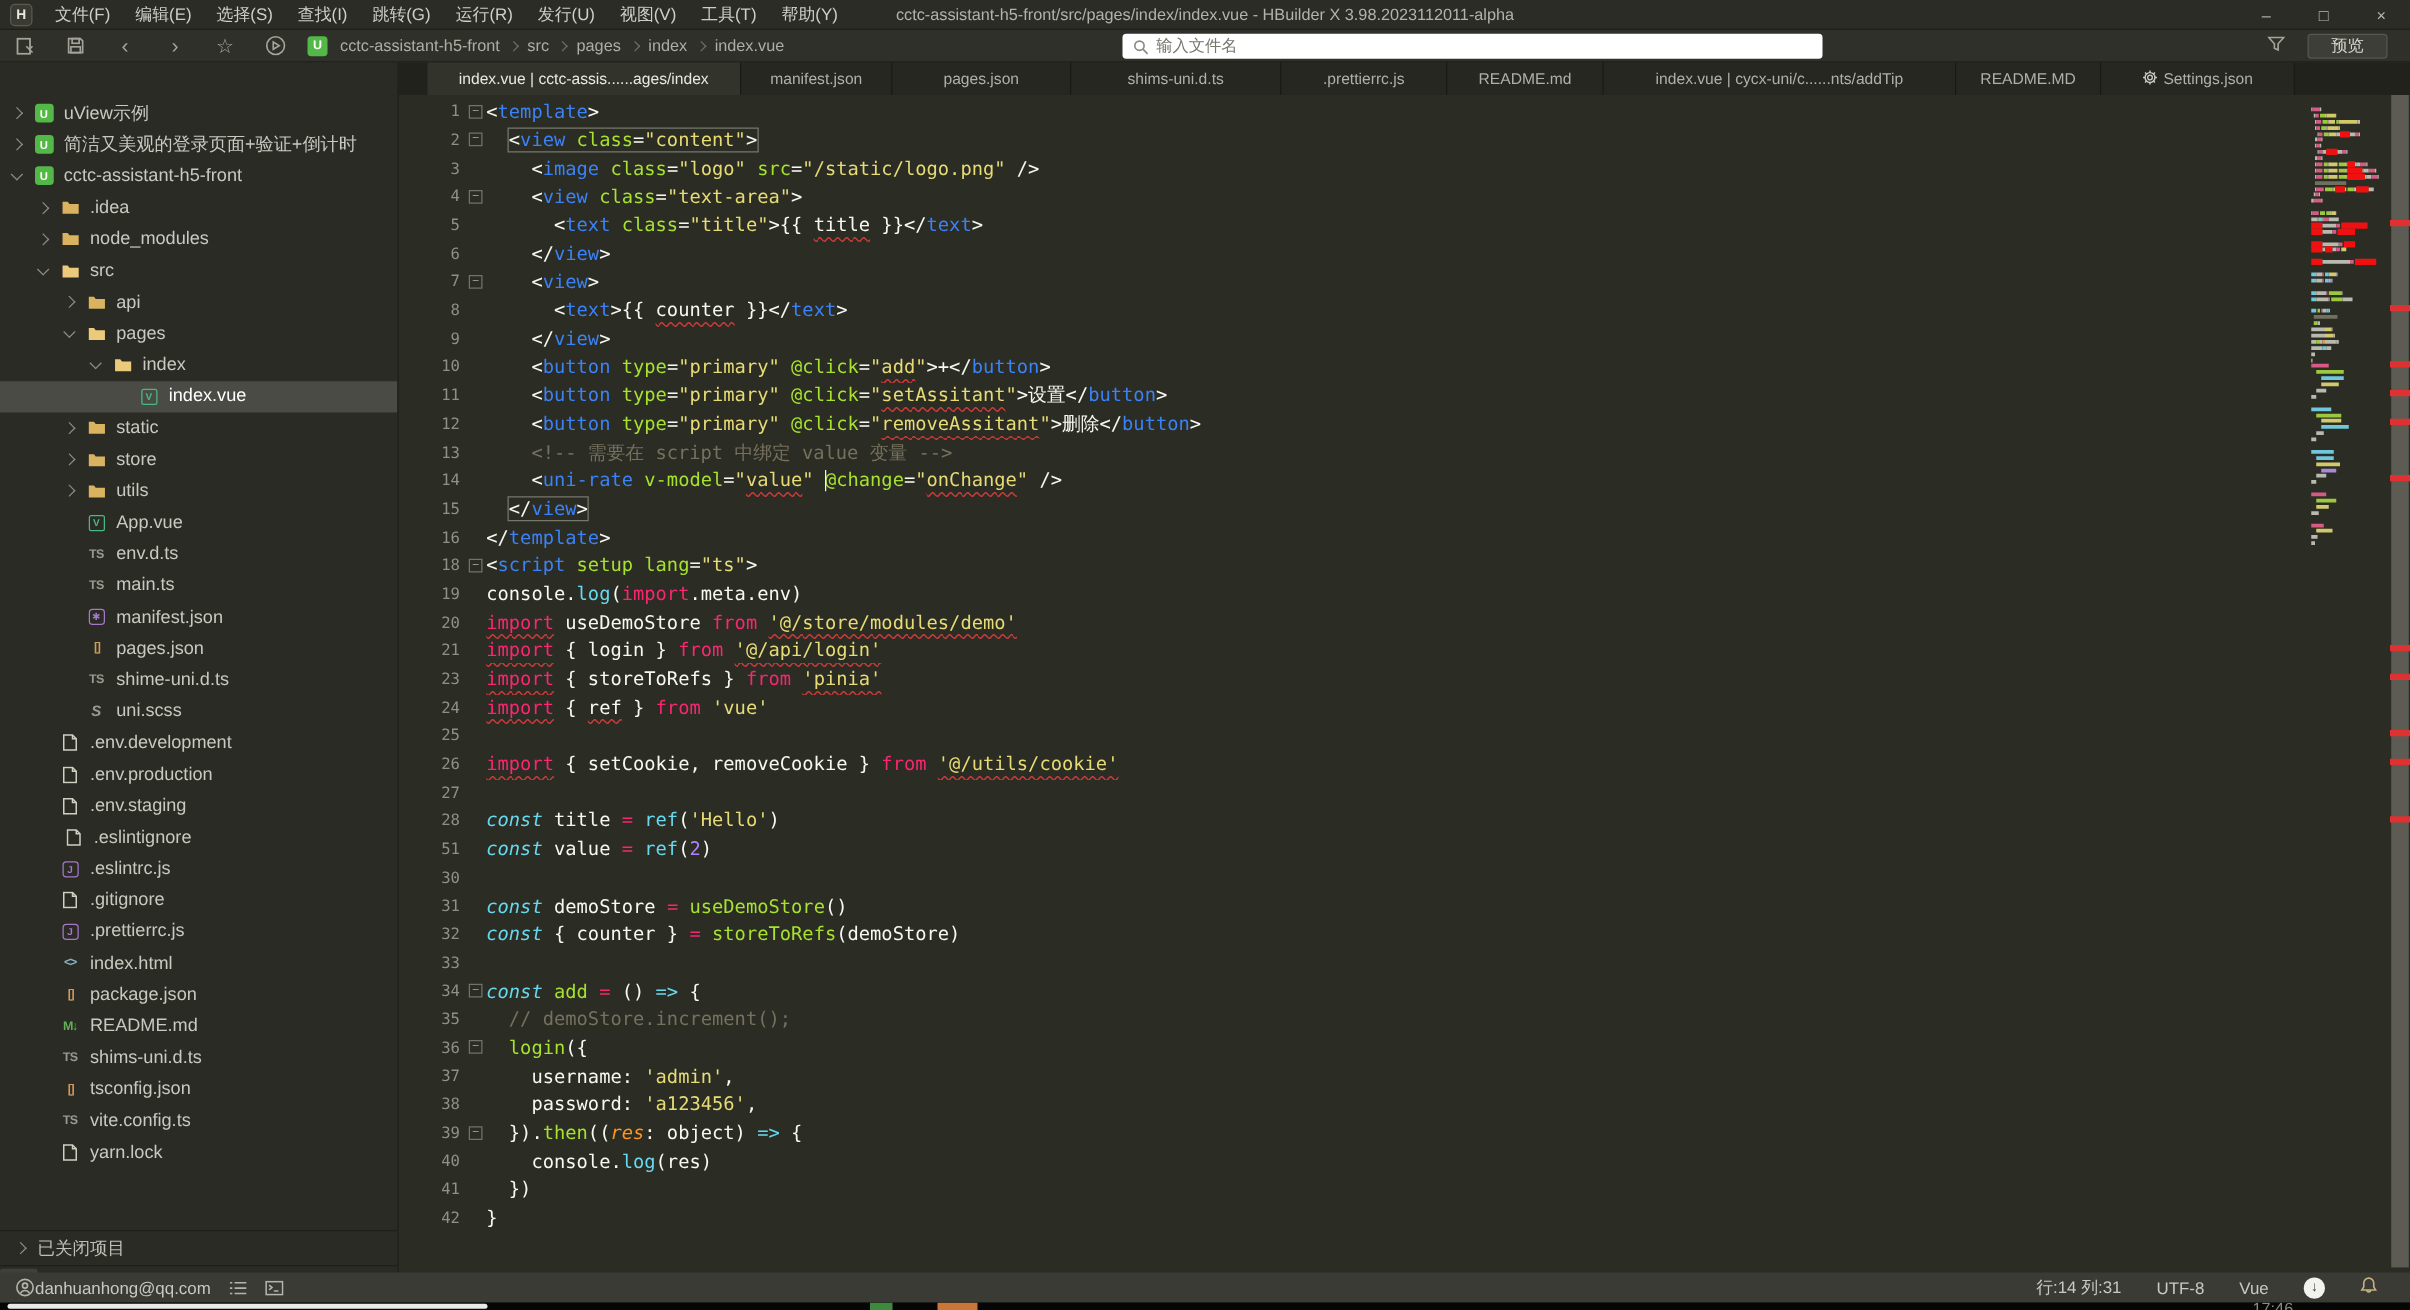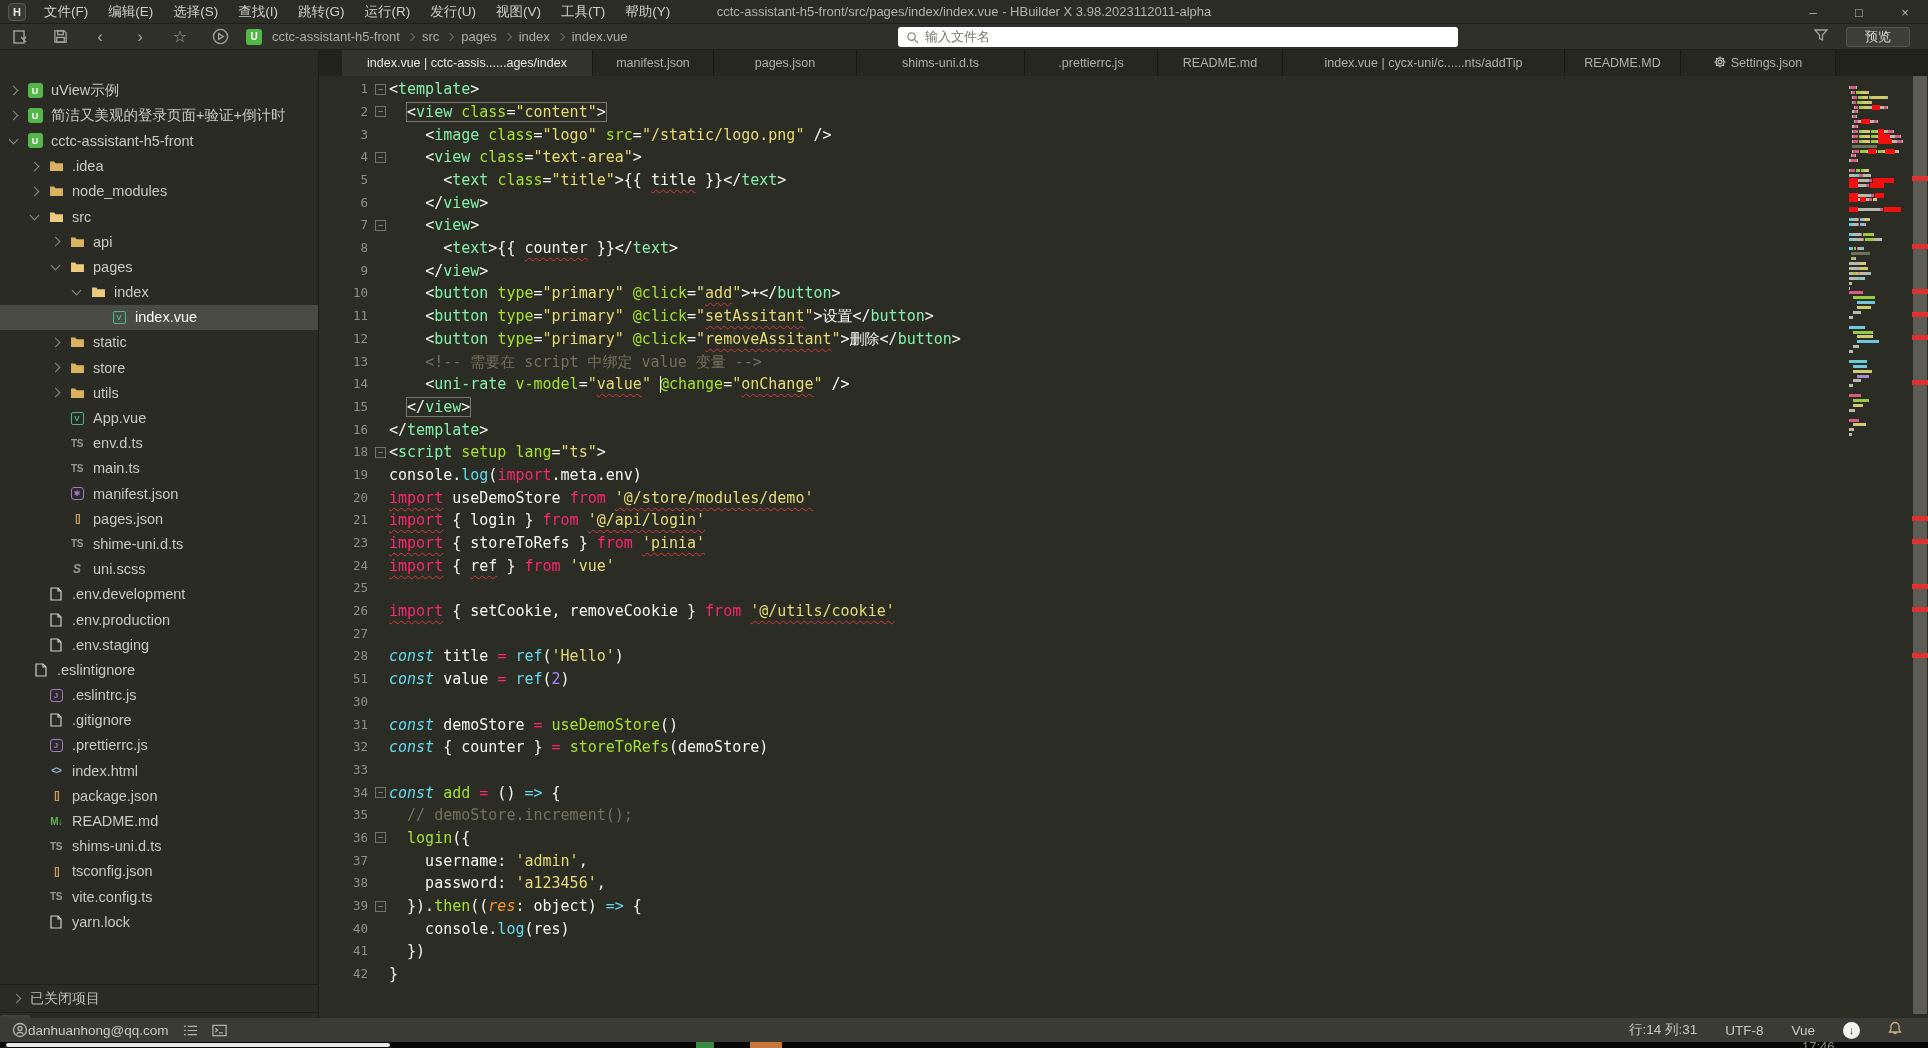--- a/index.html
+++ b/index.html
@@ -81,21 +81,21 @@
   .tab.active { background:#32332b; color:#e9e9e1; }
   .tab .gear { margin-right:5px; font-size:12px; color:#cdcdc4; }
   #code { position:absolute; top:26px; left:0; right:80px; bottom:0; overflow:hidden; }
   .cline { position:relative; height:22.7px; line-height:22.7px; white-space:pre;
     font-family:"DejaVu Sans Mono",monospace; font-size:15px; }
   .gut { position:absolute; left:0; top:0; width:49px; text-align:right; color:#8f908a;
     font-size:12.5px; font-family:"DejaVu Sans Mono",monospace; }
   .fold { position:absolute; left:56px; top:5.5px; width:11px; height:11px; border:1px solid #72726a;
     color:#9a9a90; font-size:9px; line-height:9px; text-align:center; background:#2b2c24; }
   .ctext { position:absolute; left:70px; top:0; }
-  .p { color:#f8f8f2; } .t { color:#86efac; } .a { color:#a6e22e; } .s { color:#e6db74; }
+  .p { color:#f8f8f2; } .t { color:#3b82f6; } .a { color:#a6e22e; } .s { color:#e6db74; }
   .k { color:#f92672; } .c { color:#66d9ef; font-style:italic; } .f { color:#66d9ef; }
   .g { color:#a6e22e; } .n { color:#ae81ff; } .m { color:#75715e; } .o { color:#fd971f; font-style:italic; }
   .u { text-decoration-line:underline; text-decoration-style:wavy; text-decoration-color:#d03a3a;
     text-decoration-thickness:1px; text-underline-offset:3.5px; }
   .boxed { outline:1px solid #77776c; }
   .caret { position:absolute; top:3px; width:1.5px; height:17px; background:#f2f2ea; }
 
   
   #minimap { position:absolute; top:36px; left:1530px; width:64px; }
   .mrow { display:flex; height:3px; margin-bottom:1.9px; align-items:flex-start; }
@@ -387,21 +387,21 @@
         <div class="trow" style="padding-left: 31px;">
           <span class="chev none"></span>
           <span class="ticon">
             <svg width="12" height="14" viewBox="0 0 12 14">
               <path d="M1 1 h7 l3 3 v9 H1 z" fill="none" stroke="#cfcfc2" stroke-width="1.2"></path>
               <path d="M8 1 v3 h3" fill="none" stroke="#cfcfc2" stroke-width="1.2"></path>
             </svg>
           </span>
           <span class="lbl">.env.staging</span>
         </div>
-        <div class="trow" style="padding-left: 16px;">
+        <div class="trow" style="padding-left: 34px;">
           <span class="chev none"></span>
           <span class="ticon">
             <svg width="12" height="14" viewBox="0 0 12 14">
               <path d="M1 1 h7 l3 3 v9 H1 z" fill="none" stroke="#cfcfc2" stroke-width="1.2"></path>
               <path d="M8 1 v3 h3" fill="none" stroke="#cfcfc2" stroke-width="1.2"></path>
             </svg>
           </span>
           <span class="lbl">.eslintignore</span>
         </div>
         <div class="trow" style="padding-left: 31px;">

